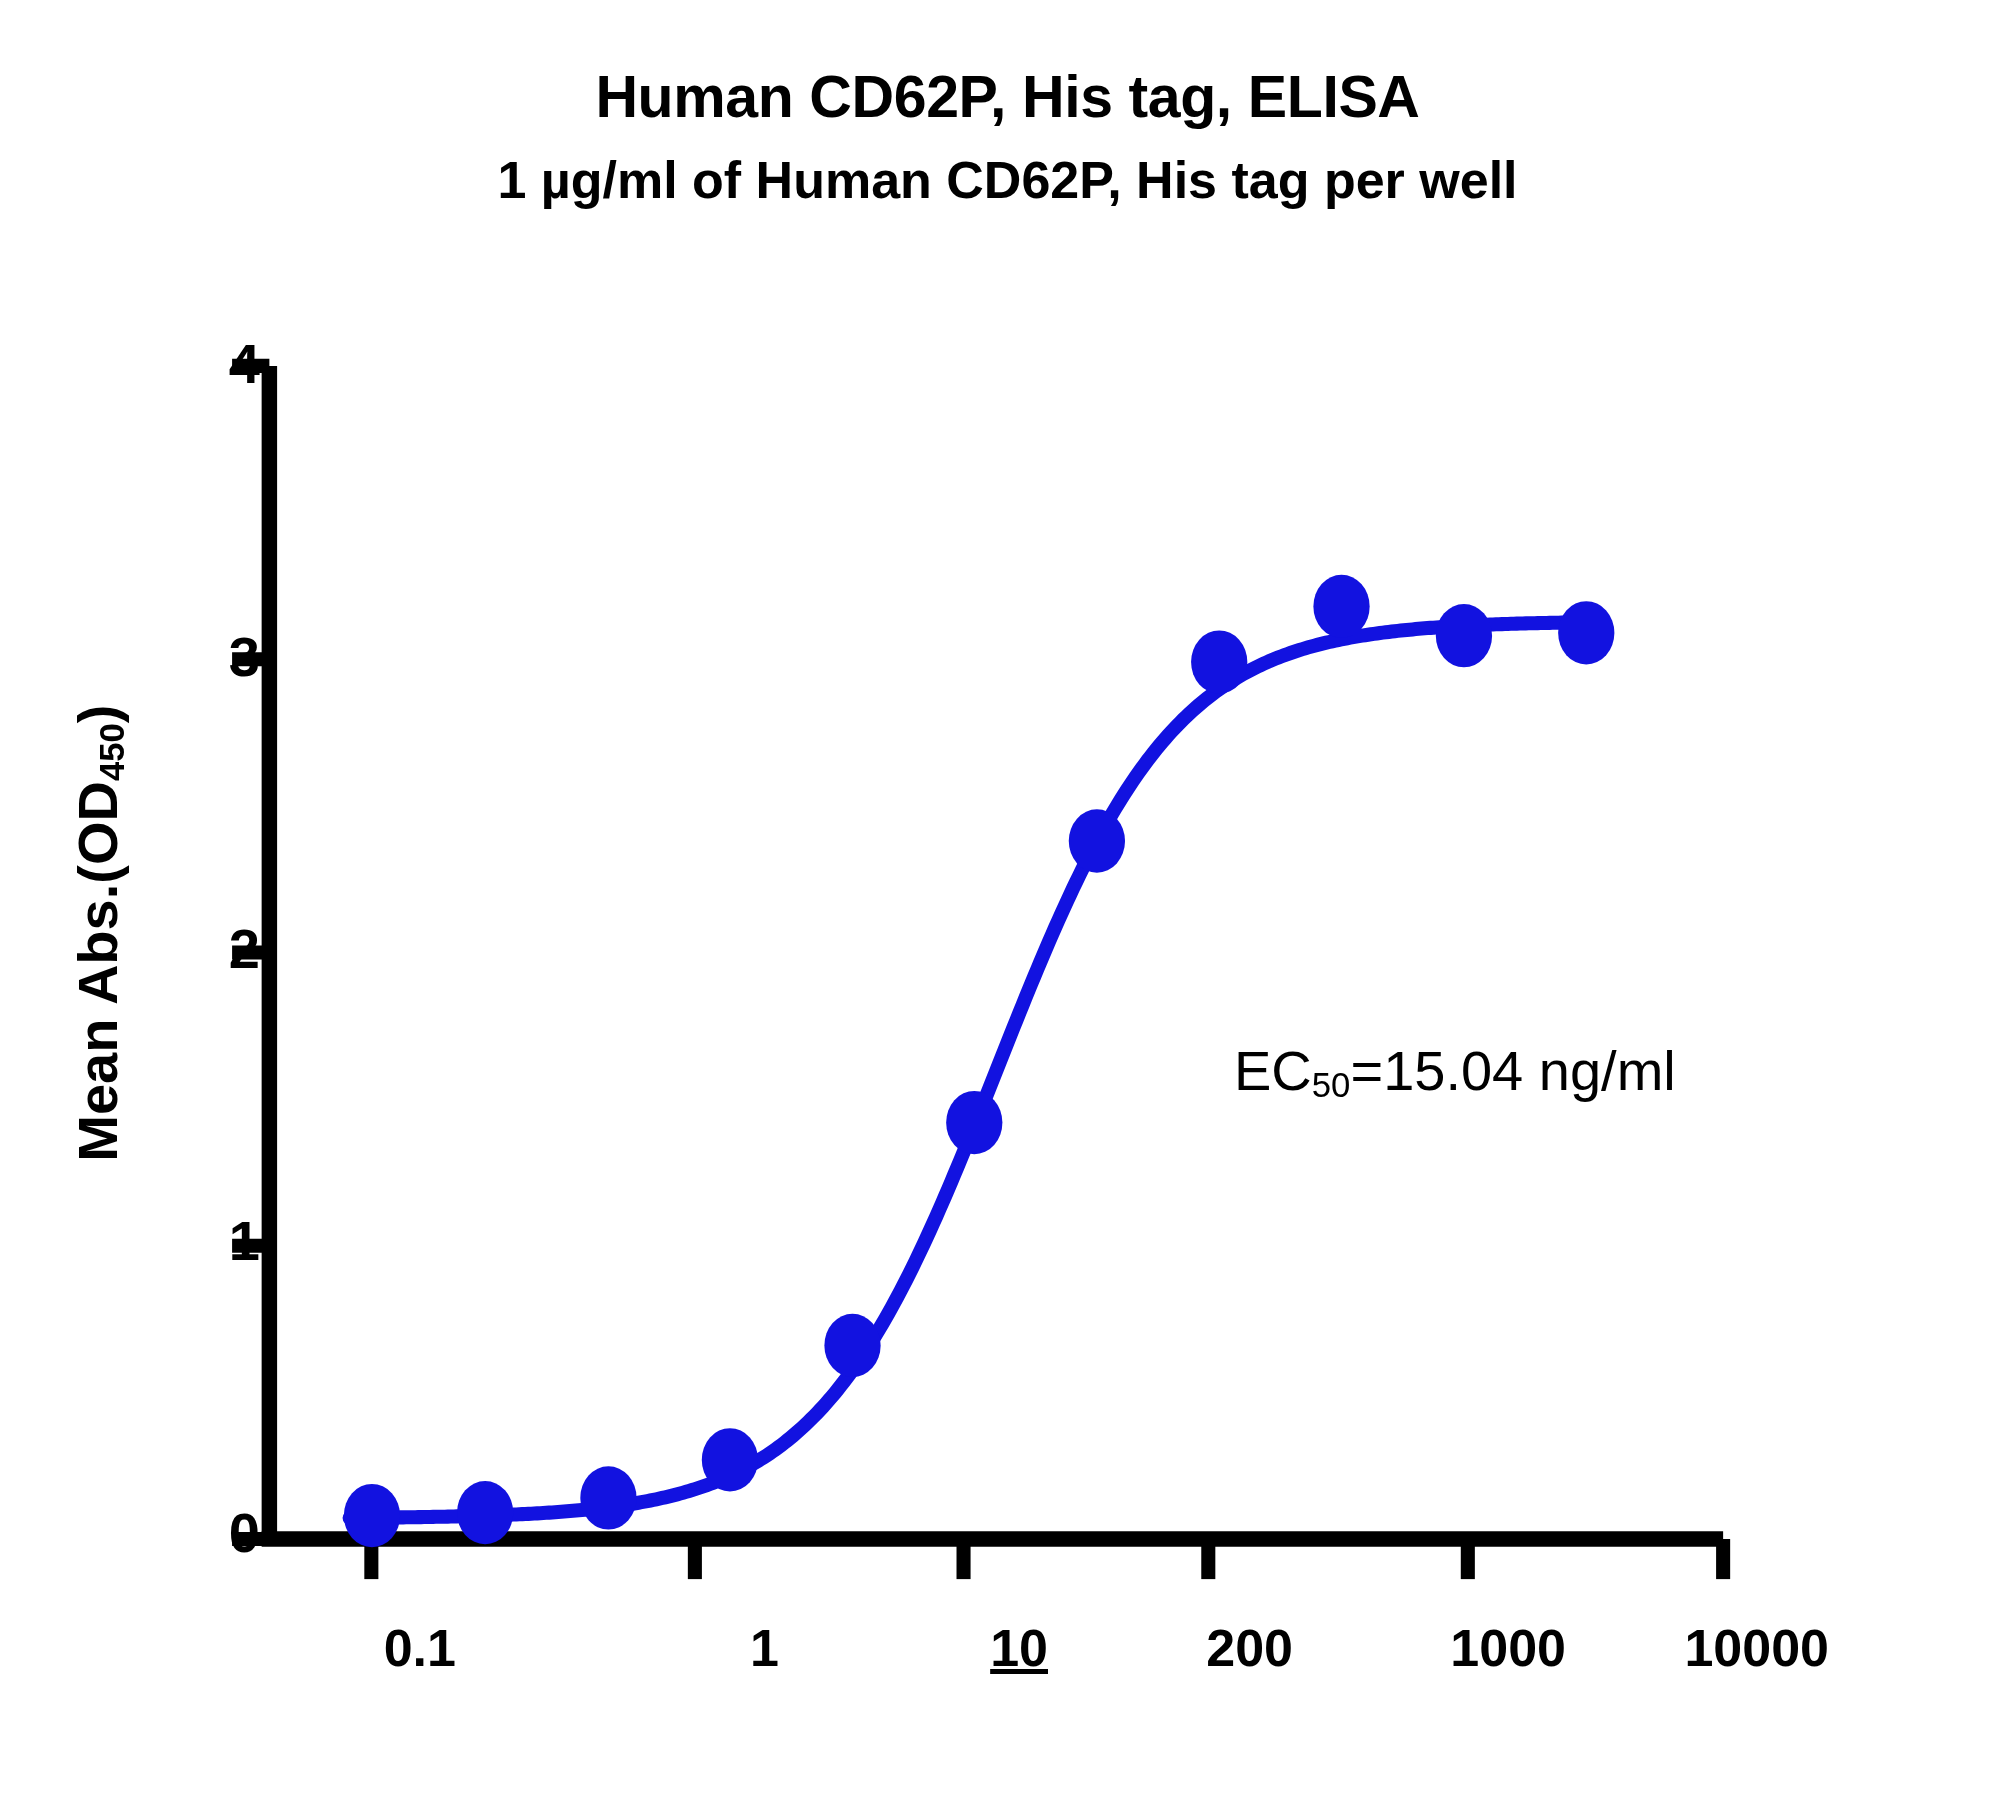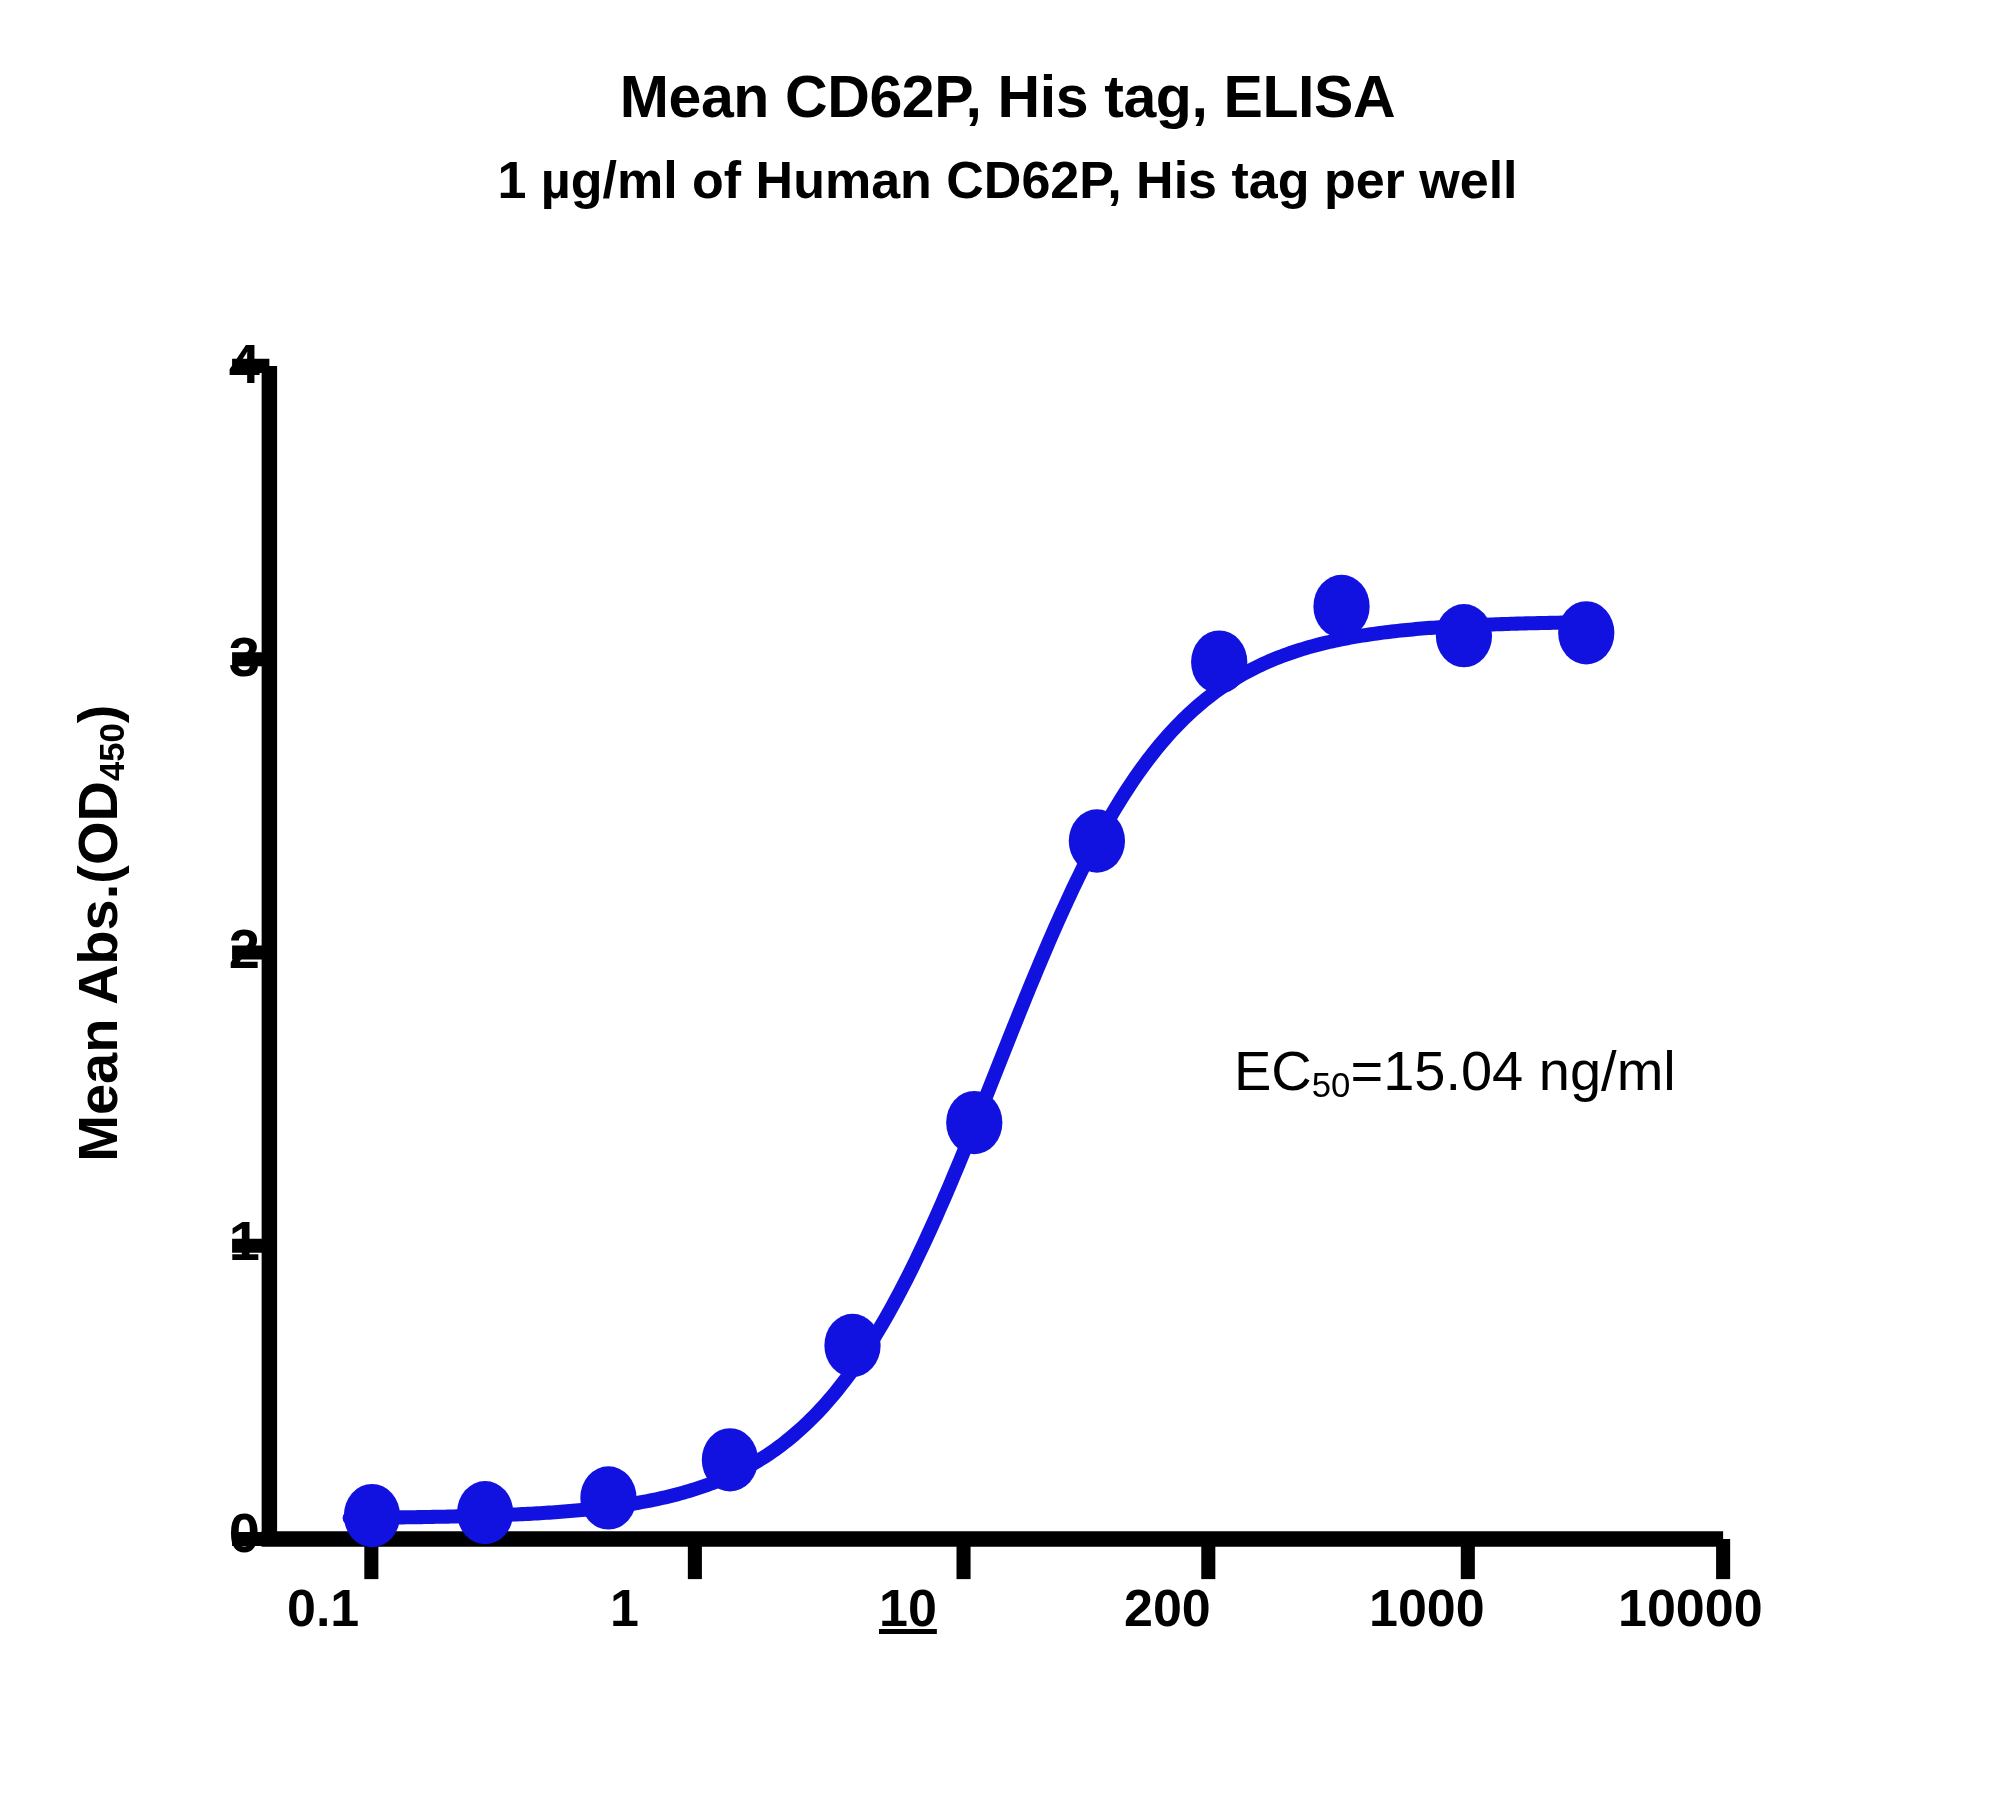--- a/index.html
+++ b/index.html
@@ -32,38 +32,38 @@
   .xlabel{
     position:absolute;left:211px;top:1688px;width:1547px;text-align:center;
     font-size:53px;font-weight:normal;white-space:nowrap;
   }
 
   .ytick-label{
     position:absolute;right:0;width:84px;text-align:right;
     font-size:56px;font-weight:bold;line-height:1;
   }
   .xtick-label{
-    position:absolute;text-align:left;
-    font-size:52px;font-weight:bold;line-height:1;white-space:nowrap;
+    position:absolute;text-align:right;
+    font-size:52px;font-weight:bold;line-height:1;white-space:nowrap;margin-top:40px;
   }
 
   .ec50{
     position:absolute;left:1234px;top:1021px;
     font-size:56px;font-weight:normal;white-space:nowrap;margin-top:17px;
   }
   .ec50 sub{font-size:0.62em;vertical-align:-0.2em;}
 
   svg.chart{position:absolute;left:0;top:0;}
 </style>
 </head>
 <body>
 
 <div id="root">
 
-  <div class="title">Mean CD62P, His tag, ELISA</div>
+  <div class="title">Human CD62P, His tag, ELISA</div>
   <div class="subtitle">1 µg/ml of Human CD62P, His tag per well</div>
 
   <div class="plot-area">
 
     <div class="ylabel">
       <span>Mean Abs.(OD</span><sub>450</sub><span>)</span>
     </div>
 
 
     <div class="ytick-label" style="left:176px;top:336px;">4</div>

